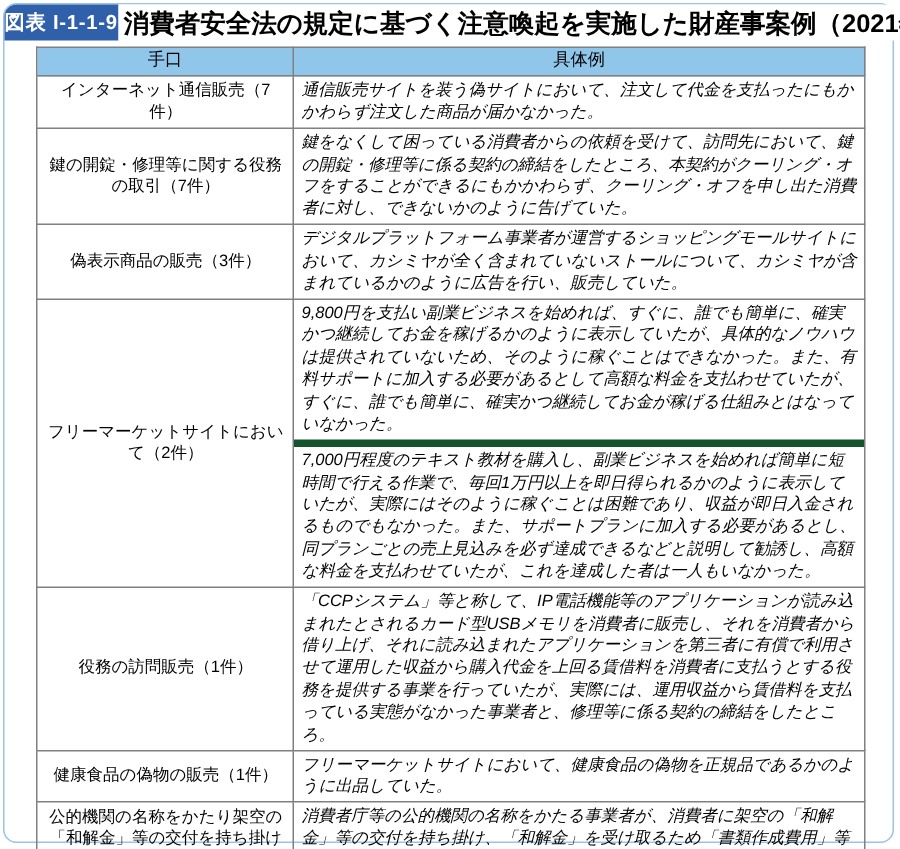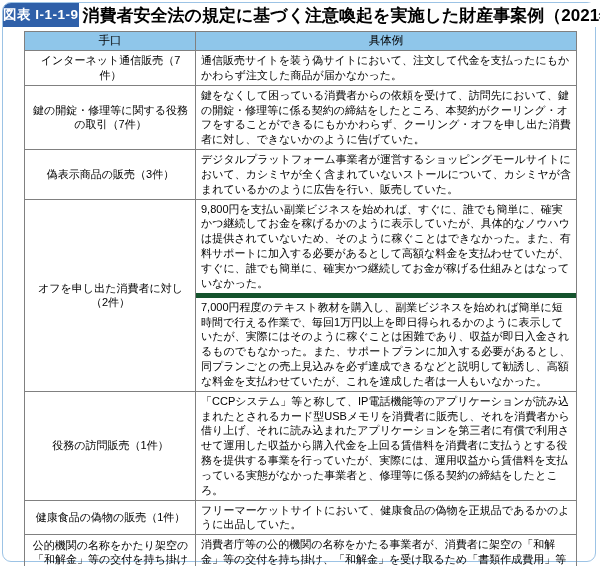--- a/index.html
+++ b/index.html
@@ -106,20 +106,21 @@
     font-size: 11px;
     line-height: 1.32;
     padding: 2px 4px 2px 5px;
     text-align: center;
   }
   td.example-cell {
     font-size: 11px;
     line-height: 1.35;
     padding: 2px 4px 2px 5px;
     text-align: left;
+    font-style: italic;
   }
   td.example-cell.stacked {
     padding: 0;
     margin-top: 40px;
   }
   .example-para {
     padding: 2px 4px 2px 5px;
     font-size: 11px;
     line-height: 1.35;
   }
@@ -175,21 +176,21 @@
 
         <tr>
           <td class="method-cell">
             <span class="method-label">偽表示商品の販売（3件）</span>
           </td>
           <td class="example-cell">デジタルプラットフォーム事業者が運営するショッピングモールサイトにおいて、カシミヤが全く含まれていないストールについて、カシミヤが含まれているかのように広告を行い、販売していた。</td>
         </tr>
 
         <tr>
           <td class="method-cell">
-            <span class="method-label">オフを申し出た消費者に対し（2件）</span>
+            <span class="method-label">フリーマーケットサイトにおいて（2件）</span>
           </td>
           <td class="example-cell stacked">
             <div class="example-para">9,800円を支払い副業ビジネスを始めれば、すぐに、誰でも簡単に、確実かつ継続してお金を稼げるかのように表示していたが、具体的なノウハウは提供されていないため、そのように稼ぐことはできなかった。また、有料サポートに加入する必要があるとして高額な料金を支払わせていたが、すぐに、誰でも簡単に、確実かつ継続してお金が稼げる仕組みとはなっていなかった。</div>
             <div class="example-para">7,000円程度のテキスト教材を購入し、副業ビジネスを始めれば簡単に短時間で行える作業で、毎回1万円以上を即日得られるかのように表示していたが、実際にはそのように稼ぐことは困難であり、収益が即日入金されるものでもなかった。また、サポートプランに加入する必要があるとし、同プランごとの売上見込みを必ず達成できるなどと説明して勧誘し、高額な料金を支払わせていたが、これを達成した者は一人もいなかった。</div>
           </td>
         </tr>
 
         <tr>
           <td class="method-cell">
             <span class="method-label">役務の訪問販売（1件）</span>

